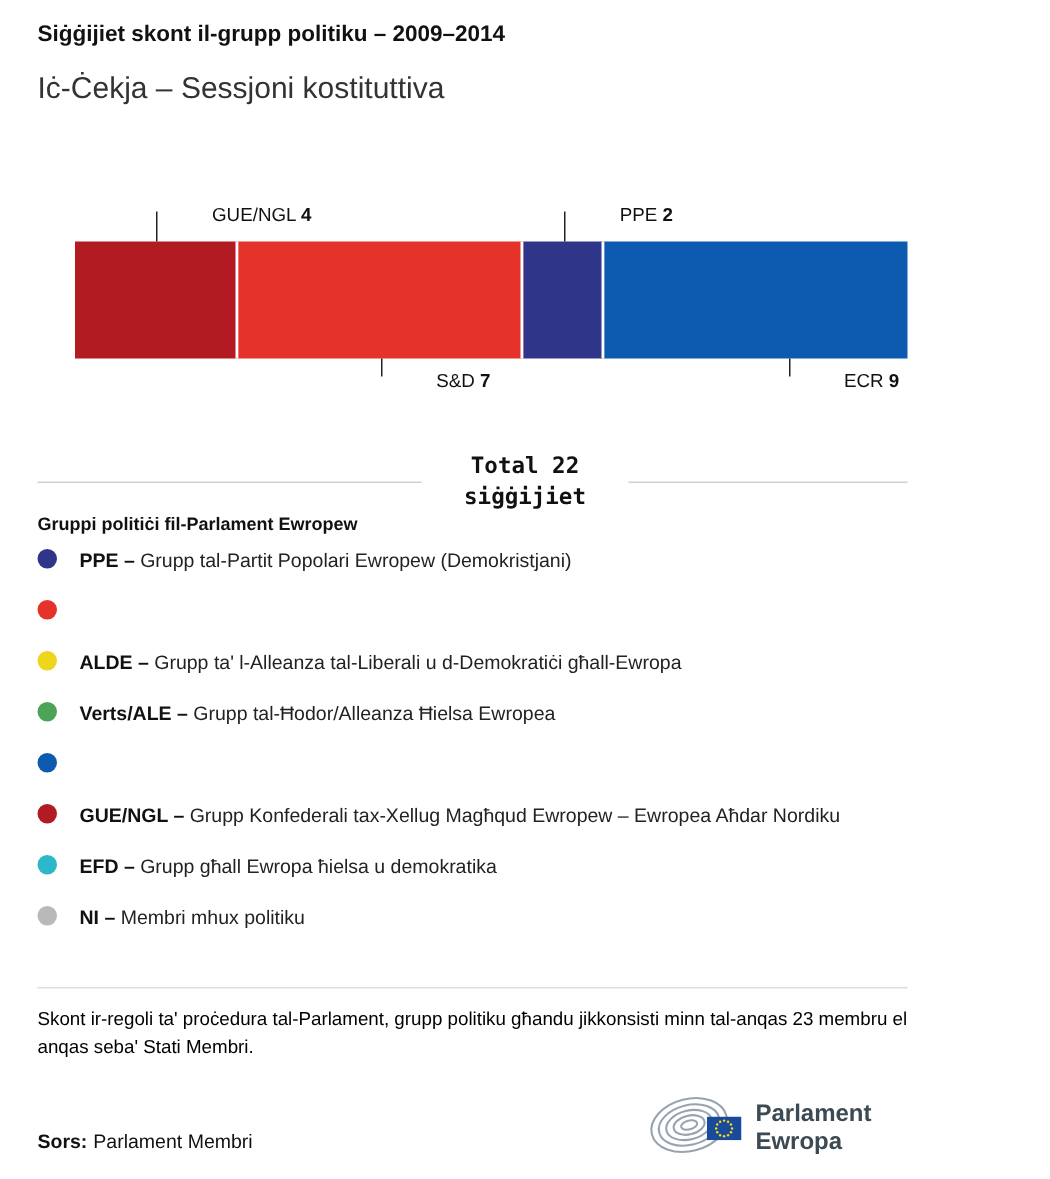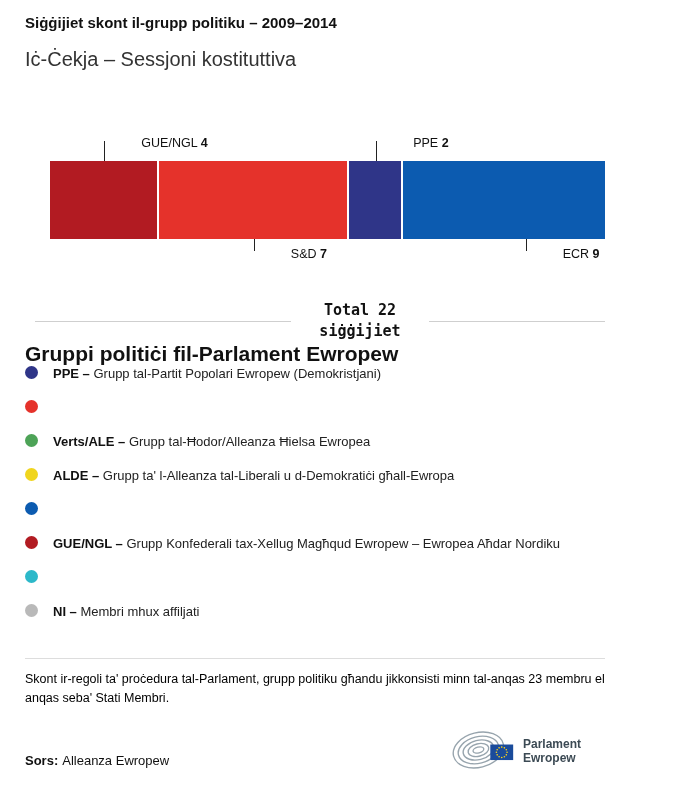--- a/index.html
+++ b/index.html
@@ -19,40 +19,40 @@
   .bar-label .tick{position:absolute;left:0;width:1px;background:#222;display:block;}
   .bar-label .txt{position:absolute;left:5px;white-space:nowrap;font-size:12.5px;color:#111;margin-left:32px;}
   .bar-label.top{top:0;height:23px;}
   .bar-label.top .tick{top:3px;height:20px;}
   .bar-label.top .txt{top:-2px;}
   .bar-label.bottom{top:101px;height:24px;}
   .bar-label.bottom .tick{top:0;height:12px;}
   .bar-label.bottom .txt{top:8px;}
 
   
-  .total-row{position:absolute;left:35px;top:300px;width:650px;display:flex;align-items:center;}
+  .total-row{position:absolute;left:25px;top:300px;width:650px;display:flex;align-items:center;}
   .total-row .line{flex:1;height:1px;background:#cfcfcf;}
   .total-text{margin:0 28px;text-align:center;font-family:"DejaVu Sans Mono", monospace;
     font-weight:bold;font-size:15px;line-height:1.4;color:#111;}
 
   
-  .legend-heading{position:absolute;left:25px;top:342px;font-size:21px;font-weight:bold;color:#111;}
+  .legend-heading{position:absolute;left:25px;top:342px;font-size:12px;font-weight:bold;color:#111;}
   .legend{position:absolute;left:25px;top:366px;width:660px;}
   .legend-item{display:flex;align-items:flex-start;height:34px;}
   .legend-item .dot{width:13px;height:13px;border-radius:50%;margin-right:15px;flex:0 0 auto;}
   .legend-item .lg-txt{font-size:13px;color:#222;white-space:nowrap;}
   .legend-item .lg-txt b{color:#111;}
 
   
   .divider{position:absolute;left:25px;top:658px;width:650px;height:1px;background:#ddd;}
   .footnote{position:absolute;left:25px;top:670px;width:652px;font-size:12.5px;line-height:1.5;color:#000000;}
   .source{position:absolute;left:25px;top:753px;font-size:13px;color:#111;}
   .source b{margin-right:4px;margin-top:16px;}
   .logo{position:absolute;right:24px;top:727px;display:flex;align-items:center;}
-  .logo-text{margin-left:8px;font-size:12px;font-weight:bold;color:#3c4a54;line-height:1.15;}
+  .logo-text{margin-left:8px;font-size:16px;font-weight:bold;color:#3c4a54;line-height:1.15;}
 </style>
 </head>
 <body>
 
 <div class="page">
 
   <div class="title">Siġġijiet skont il-grupp politiku – 2009–2014</div>
   <div class="subtitle">Iċ-Ċekja – Sessjoni kostituttiva</div>
 
   <div class="chart">
@@ -93,48 +93,49 @@
   <div class="legend-heading">Gruppi politiċi fil-Parlament Ewropew</div>
   <div class="legend">
       <div class="legend-item">
         <span class="dot" style="background: rgb(47, 53, 136);"></span>
         <span class="lg-txt"><b>PPE – </b><span>Grupp tal-Partit Popolari Ewropew (Demokristjani)</span></span>
       </div>
       <div class="legend-item">
         <span class="dot" style="background: rgb(229, 50, 43);"></span>
       </div>
       <div class="legend-item">
+        <span class="dot" style="background: rgb(240, 213, 30);"></span>
+        <span class="lg-txt"><b>ALDE – </b><span>Grupp ta' l-Alleanza tal-Liberali u d-Demokratiċi għall-Ewropa</span></span>
+      </div>
+      <div class="legend-item">
         <span class="dot" style="background: rgb(77, 163, 87);"></span>
         <span class="lg-txt"><b>Verts/ALE – </b><span>Grupp tal-Ħodor/Alleanza Ħielsa Ewropea</span></span>
-      </div>
-      <div class="legend-item">
-        <span class="dot" style="background: rgb(240, 213, 30);"></span>
-        <span class="lg-txt"><b>ALDE – </b><span>Grupp ta' l-Alleanza tal-Liberali u d-Demokratiċi għall-Ewropa</span></span>
       </div>
       <div class="legend-item">
         <span class="dot" style="background: rgb(12, 91, 176);"></span>
       </div>
       <div class="legend-item">
         <span class="dot" style="background: rgb(178, 27, 34);"></span>
         <span class="lg-txt"><b>GUE/NGL – </b><span>Grupp Konfederali tax-Xellug Magħqud Ewropew – Ewropea Aħdar Nordiku</span></span>
       </div>
       <div class="legend-item">
         <span class="dot" style="background: rgb(44, 184, 201);"></span>
+        <span class="lg-txt"><b>EFD – </b><span>Grupp għall Ewropa ħielsa u demokratika</span></span>
       </div>
       <div class="legend-item">
         <span class="dot" style="background: rgb(185, 185, 185);"></span>
-        <span class="lg-txt"><b>NI – </b><span>Membri mhux affiljati</span></span>
+        <span class="lg-txt"><b>NI – </b><span>Membri mhux politiku</span></span>
       </div>
     </div>
 
   <div class="divider"></div>
   <div class="footnote">Skont ir-regoli ta' proċedura tal-Parlament, grupp politiku għandu jikkonsisti minn tal-anqas 23 membru elett minn tal-anqas seba' Stati Membri.</div>
 
   <div class="source">
-    <b>Sors:</b><span>Alleanza Ewropew</span>
+    <b>Sors:</b><span>Parlament Membri</span>
   </div>
 
   <div class="logo">
     <span>
       <svg width="64" height="46" viewBox="0 0 70 50" aria-hidden="true">
         <g fill="none" stroke="#97a4ad" stroke-width="1.5">
           <ellipse cx="30" cy="25" rx="28" ry="19" transform="rotate(-14 30 25)"></ellipse>
           <ellipse cx="30" cy="25" rx="22.5" ry="14.5" transform="rotate(-14 30 25)"></ellipse>
           <ellipse cx="30" cy="25" rx="17" ry="10.5" transform="rotate(-14 30 25)"></ellipse>
           <ellipse cx="30" cy="25" rx="11.5" ry="6.8" transform="rotate(-14 30 25)"></ellipse>
@@ -152,17 +153,17 @@
           <circle cx="52.6" cy="32.4" r="0.9"></circle>
           <circle cx="50.5" cy="30.3" r="0.9"></circle>
           <circle cx="49.7" cy="27.5" r="0.9"></circle>
           <circle cx="50.5" cy="24.7" r="0.9"></circle>
           <circle cx="52.6" cy="22.6" r="0.9"></circle>
         </g>
       </svg>
     </span>
     <span class="logo-text">
       <div>Parlament</div>
-      <div>Ewropew</div>
+      <div>Ewropa</div>
     </span>
   </div>
 
 </div>
 
 </body></html>

